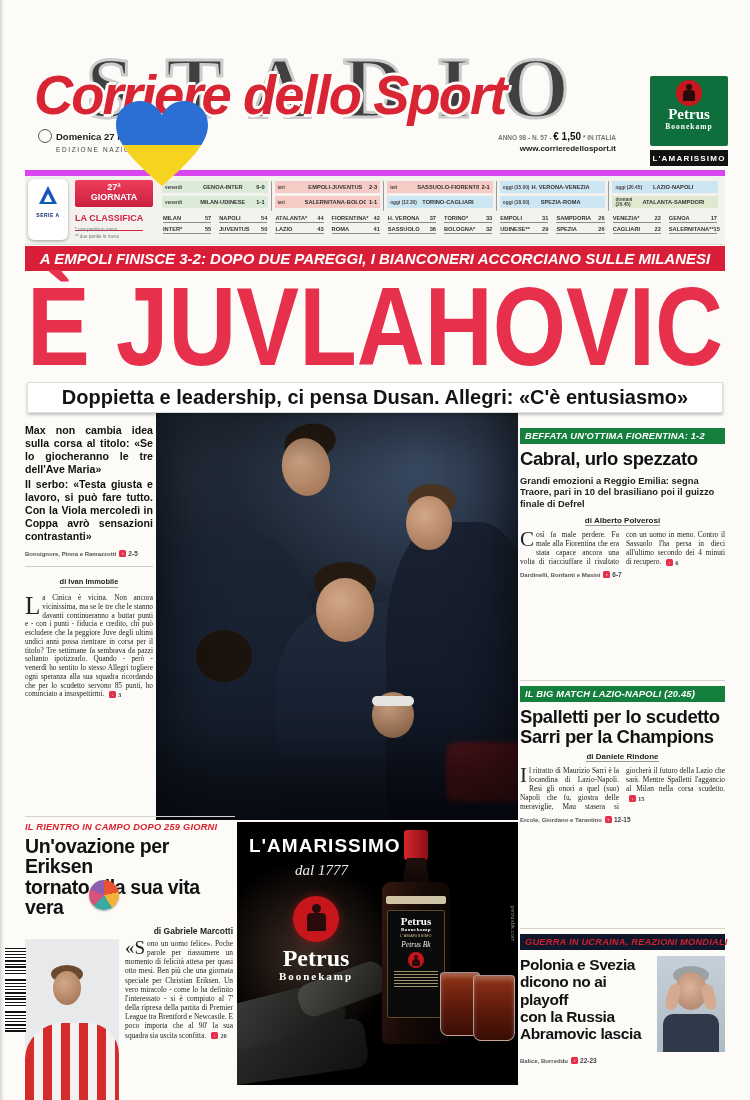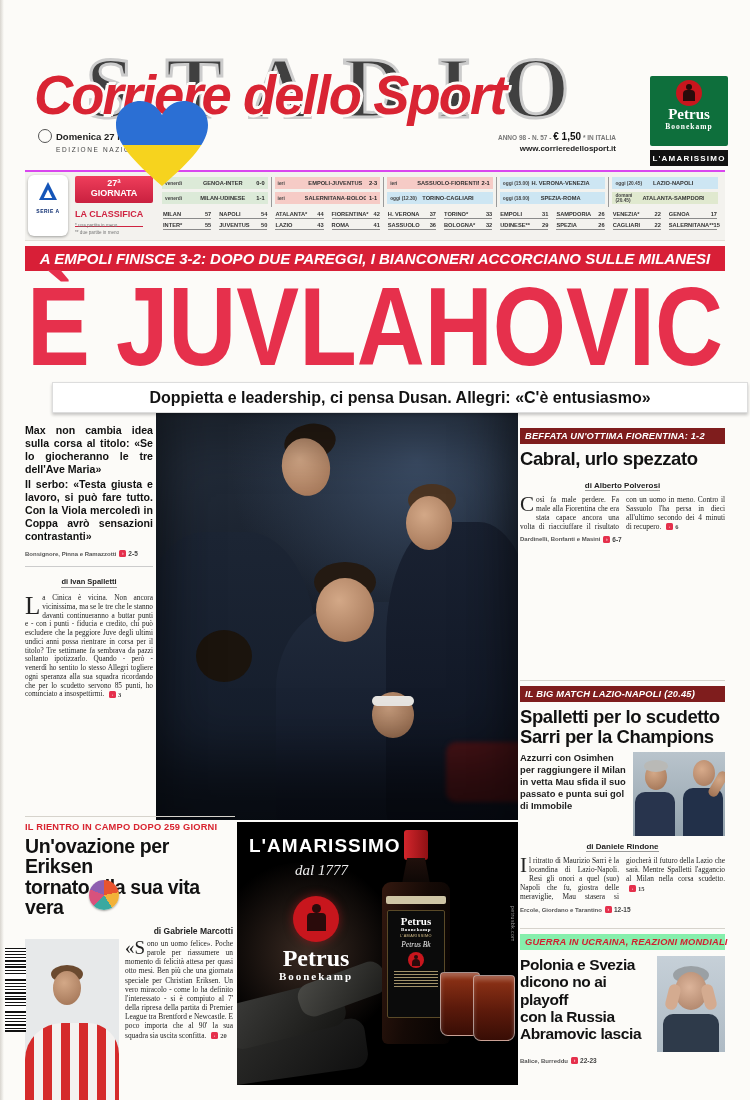--- a/index.html
+++ b/index.html
@@ -32,21 +32,21 @@
   .pb-circle{width:26px;height:26px;border-radius:50%;background:#c8161d;margin:1px auto 1px;position:relative;}
   .pb-man-head{position:absolute;left:10px;top:4px;width:6px;height:6px;border-radius:50%;background:#2a0b0b;}
   .pb-man-body{position:absolute;left:7px;top:10px;width:12px;height:11px;border-radius:4px 4px 0 0;background:#2a0b0b;}
   .pb-brand1{font-family:"Liberation Serif",serif;font-weight:bold;color:#fff;font-size:15px;line-height:1;}
   .pb-brand2{font-family:"Liberation Serif",serif;font-weight:bold;color:#fff;font-size:7.5px;letter-spacing:1px;}
   .pb-black{background:#121212;color:#fff;font-size:8px;font-weight:800;letter-spacing:1.2px;
             text-align:center;padding:3.5px 0;margin-top:4px;}
 
   
   .results{position:absolute;left:25px;top:170px;width:700px;height:68px;background:#f3f2ee;
-           border-top:2px solid #d946ef;border-bottom:1px solid #e2dfd8;z-index:1;}
+           border-top:6px solid #d946ef;border-bottom:1px solid #e2dfd8;z-index:1;}
   .seriea-card{position:absolute;left:3px;top:3px;width:40px;height:61px;background:#fff;border-radius:6px;
                box-shadow:0 1px 3px rgba(0,0,0,.35);text-align:center;padding-top:5px;box-sizing:border-box;}
   .seriea-label{font-size:5px;font-weight:800;color:#0a2a6e;letter-spacing:.5px;margin-top:2px;}
   .round-box{position:absolute;left:50px;top:4px;width:78px;height:27px;border-radius:2px;
              background:linear-gradient(#ef3e5b,#c9203f);color:#fff;text-align:center;font-weight:800;}
   .round-l1{font-size:9px;padding-top:3px;line-height:1.1;}
   .round-l2{font-size:9px;line-height:1.1;}
   .classifica{position:absolute;left:50px;top:37px;color:#cf2341;font-size:9px;font-weight:800;
               border-bottom:1.5px solid #cf2341;padding-bottom:7px;}
   .legend{position:absolute;left:50px;top:51px;font-size:4.6px;color:#777;line-height:1.5;}
@@ -64,21 +64,21 @@
   .st{display:flex;justify-content:space-between;align-items:flex-end;border-bottom:1px solid #8a8a8a;
       margin-bottom:3px;font-size:5.7px;font-weight:800;color:#333;padding-bottom:1px;white-space:nowrap;}
 
   
   .kicker-bar{position:absolute;left:25px;top:246px;width:700px;height:25px;background:#d81f37;color:#fff;
               display:flex;align-items:center;justify-content:center;font-size:15px;font-weight:900;
               font-style:italic;white-space:nowrap;z-index:1;}
   .headline-svg{position:absolute;left:25px;top:270px;width:700px;height:110px;z-index:1;}
   .subhead{position:absolute;left:27px;top:382px;width:694px;height:29px;background:#fff;border:1px solid #ddd;
            box-shadow:0 2px 3px rgba(0,0,0,.22);display:flex;align-items:center;justify-content:center;
-           font-size:16px;font-weight:800;color:#141414;white-space:nowrap;z-index:2;margin-left:25px;}
+           font-size:20px;font-weight:800;color:#141414;white-space:nowrap;z-index:2;}
 
   
   .left-col{position:absolute;left:25px;top:424px;width:128px;z-index:1;}
   .intro p{margin:0 0 2px;font-size:10.6px;font-weight:800;line-height:1.23;color:#111;text-align:justify;}
   .byline-row{display:flex;align-items:center;gap:3px;margin-top:7px;}
   .byline-sm{font-size:6px;font-weight:800;color:#555;}
   .pagebadge{display:inline-flex;align-items:center;gap:2px;flex:none;}
   .pb-sq{width:7px;height:7px;background:#e5304c;border-radius:1.5px;color:#fff;font-size:5px;
          display:flex;align-items:center;justify-content:center;line-height:1;}
   .pb-num{font-size:6.5px;font-weight:800;color:#444;}
@@ -95,42 +95,42 @@
     background:radial-gradient(circle at 72% 12%,#3a4b63 0%,rgba(0,0,0,0) 42%),
                linear-gradient(163deg,#27313f 0%,#161d29 45%,#0a0e15 100%);}
   .ph{position:absolute;border-radius:50%;}
   .skin{background:radial-gradient(circle at 40% 35%,#d3a887,#9c6e50);}
   .hair{background:#241a12;}
   .body-shape{position:absolute;background:linear-gradient(#1c2534,#121a28);border-radius:38% 38% 8% 8%;}
   .vignette{position:absolute;inset:0;box-shadow:inset 0 -60px 60px rgba(0,0,0,.55),inset 0 30px 50px rgba(0,0,0,.3);}
 
   
   .sec{position:absolute;left:520px;width:205px;z-index:1;}
-  .sec-kicker{background:#7f1d1d;color:#fff;font-size:9.3px;font-weight:800;font-style:italic;
+  .sec-kicker{background:#15803d;color:#fff;font-size:9.3px;font-weight:800;font-style:italic;
               padding:3px 5px;letter-spacing:.2px;white-space:nowrap;}
-  .sec-kicker.yellow{background:#86efac;color:#d02030;}
+  .sec-kicker.yellow{background:#0f172a;color:#d02030;}
   .sec-head{font-size:18.5px;font-weight:800;color:#121212;line-height:1.06;margin-top:5px;letter-spacing:-.4px;}
   .sec-row{display:flex;gap:5px;margin-top:6px;}
   .sec-deck{flex:1;font-size:9.4px;font-weight:800;line-height:1.26;color:#222;}
   .sec-photo{width:92px;height:84px;flex:none;position:relative;overflow:hidden;}
   .sec-byline{font-size:8px;font-weight:800;color:#222;border-bottom:1px solid #999;width:fit-content;
               margin:6px auto 4px;text-align:center;}
   .sec-body{font-family:"Liberation Serif",serif;font-size:7.4px;line-height:1.22;color:#222;
             text-align:justify;columns:2;column-gap:7px;}
   .sec-drop{float:left;font-family:"Liberation Serif",serif;font-size:21px;line-height:.85;padding:1px 2px 0 0;}
   .sec-foot{display:flex;align-items:center;gap:3px;margin-top:5px;}
   .rule-h{position:absolute;border-top:1px solid #d6d3cc;z-index:1;}
 
   .ukr-head{width:132px;font-size:15.5px;font-weight:800;line-height:1.12;color:#121212;letter-spacing:-.4px;}
   .ukr-photo{width:68px;height:96px;flex:none;position:relative;overflow:hidden;
              background:linear-gradient(#c6d0d8,#aebac4);}
 
   
   .eriksen{position:absolute;left:25px;top:822px;width:208px;z-index:1;}
-  .er-kicker{color:#d8232f;font-size:9.3px;font-weight:800;letter-spacing:.2px;}
+  .er-kicker{color:#d8232f;font-size:9.3px;font-weight:800;font-style:italic;letter-spacing:.2px;}
   .er-head{font-size:19.5px;font-weight:800;line-height:1.05;margin-top:4px;color:#121212;letter-spacing:-.4px;}
   .er-byline{text-align:right;font-size:8.5px;font-weight:800;margin-top:8px;color:#222;}
   .er-row{display:flex;gap:6px;margin-top:3px;}
   .er-photo{width:94px;height:176px;flex:none;position:relative;background:#e7e9ea;overflow:hidden;}
   .er-shirt{position:absolute;left:0;bottom:0;width:100%;height:52%;border-radius:40% 34% 0 0;
             background:repeating-linear-gradient(90deg,#d52b2b 0 9px,#f4f2f0 9px 18px);}
   .er-body{flex:1;font-family:"Liberation Serif",serif;font-size:7.4px;line-height:1.24;
            text-align:justify;color:#222;}
   .er-drop{float:left;font-family:"Liberation Serif",serif;font-size:19px;line-height:.9;padding-right:2px;}
   .er-ball{position:absolute;left:64px;top:58px;width:30px;height:30px;border-radius:50%;z-index:2;
@@ -449,36 +449,37 @@
       <p>Il serbo: «Testa giusta e lavoro, si può fare tutto. Con la Viola mercoledì in Coppa avrò sensazioni contrastanti»</p>
     </div>
     <div class="byline-row">
       <span class="byline-sm">Bonsignore, Pinna e Ramazzotti</span>
       <span class="pagebadge">
         <span class="pb-sq">›</span>
         <span class="pb-num">2-5</span>
       </span>
     </div>
     <div class="left-rule"></div>
-    <div class="edi-byline">di Ivan Spalletti</div>
+    <div class="edi-byline">di Ivan Immobile</div>
     <div class="edi-body">
       <span class="edi-drop">L</span><span>a Cinica è vicina. Non ancora vicinissima, ma se le tre che le stanno davanti continueranno a buttar punti e - con i punti - fiducia e credito, chi può escludere che la peggiore Juve degli ultimi undici anni possa rientrare in corsa per il titolo? Tre settimane fa sembrava da pazzi soltanto ipotizzarlo. Quando - però - venerdì ho sentito lo stesso Allegri togliere ogni speranza alla sua squadra ricordando che per lo scudetto servono 85 punti, ho cominciato a insospettirmi.</span>
       <span class="pagebadge edi-end">
         <span class="pb-sq">›</span>
         <span class="pb-num">3</span>
       </span>
     </div>
   </div>
 
   <div class="sec" style="top:428px;">
     <div class="sec-kicker">BEFFATA UN'OTTIMA FIORENTINA: 1-2</div>
     <div class="sec-head">
       <div>Cabral, urlo spezzato</div>
     </div>
     <div class="sec-row">
+      <div class="sec-deck">Grandi emozioni a Reggio Emilia: segna Traore, pari in 10 del brasiliano poi il guizzo finale di Defrel</div>
     </div>
     <div class="sec-byline">di Alberto Polverosi</div>
     <div class="sec-body">
       <span class="sec-drop">C</span><span>osì fa male perdere. Fa male alla Fiorentina che era stata capace ancora una volta di riacciuffare il risultato con un uomo in meno. Contro il Sassuolo l'ha persa in dieci all'ultimo secondo dei 4 minuti di recupero.</span>
       <span class="pagebadge edi-end">
         <span class="pb-sq">›</span>
         <span class="pb-num">6</span>
       </span>
     </div>
     <div class="sec-foot">
@@ -490,31 +491,20 @@
     </div>
   </div>
 
   <div class="rule-h" style="left:520px;top:680px;width:205px;"></div>
 
   <div class="sec" style="top:686px;">
     <div class="sec-kicker">IL BIG MATCH LAZIO-NAPOLI (20.45)</div>
     <div class="sec-head">
       <div>Spalletti per lo scudetto</div>
       <div>Sarri per la Champions</div>
-    </div>
-    <div class="sec-row">
-      <div class="sec-deck">Azzurri con Osimhen per raggiungere il Milan in vetta Mau sfida il suo passato e punta sui gol di Immobile</div>
-      <div class="sec-photo laz-photo">
-        <div class="coach-body" style="left:2px;top:40px;width:40px;height:44px;"></div>
-        <div class="coach-body" style="left:50px;top:36px;width:40px;height:48px;background:#223049;"></div>
-        <div class="ph skin" style="left:12px;top:12px;width:22px;height:26px;"></div>
-        <div class="ph" style="left:11px;top:8px;width:24px;height:12px;background:#b9b9b6;"></div>
-        <div class="ph skin" style="left:60px;top:8px;width:22px;height:26px;background:radial-gradient(circle at 40% 35%,#d8ab8b,#a3765a);"></div>
-        <div class="ph skin" style="left:80px;top:18px;width:10px;height:28px;border-radius:5px;transform:rotate(30deg);"></div>
-      </div>
     </div>
     <div class="sec-byline">di Daniele Rindone</div>
     <div class="sec-body">
       <span class="sec-drop">I</span><span>l ritratto di Maurizio Sarri è la locandina di Lazio-Napoli. Resi gli onori a quel (suo) Napoli che fu, giostra delle meraviglie, Mau stasera si giocherà il futuro della Lazio che sarà. Mentre Spalletti l'aggancio al Milan nella corsa scudetto.</span>
       <span class="pagebadge edi-end">
         <span class="pb-sq">›</span>
         <span class="pb-num">15</span>
       </span>
     </div>
     <div class="sec-foot">

